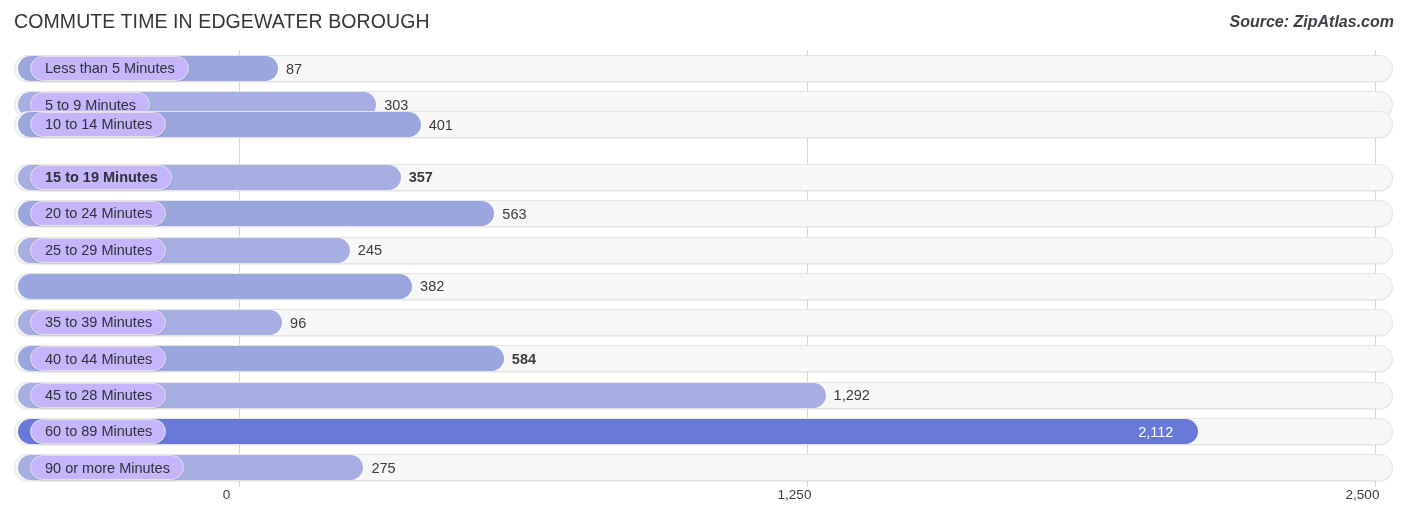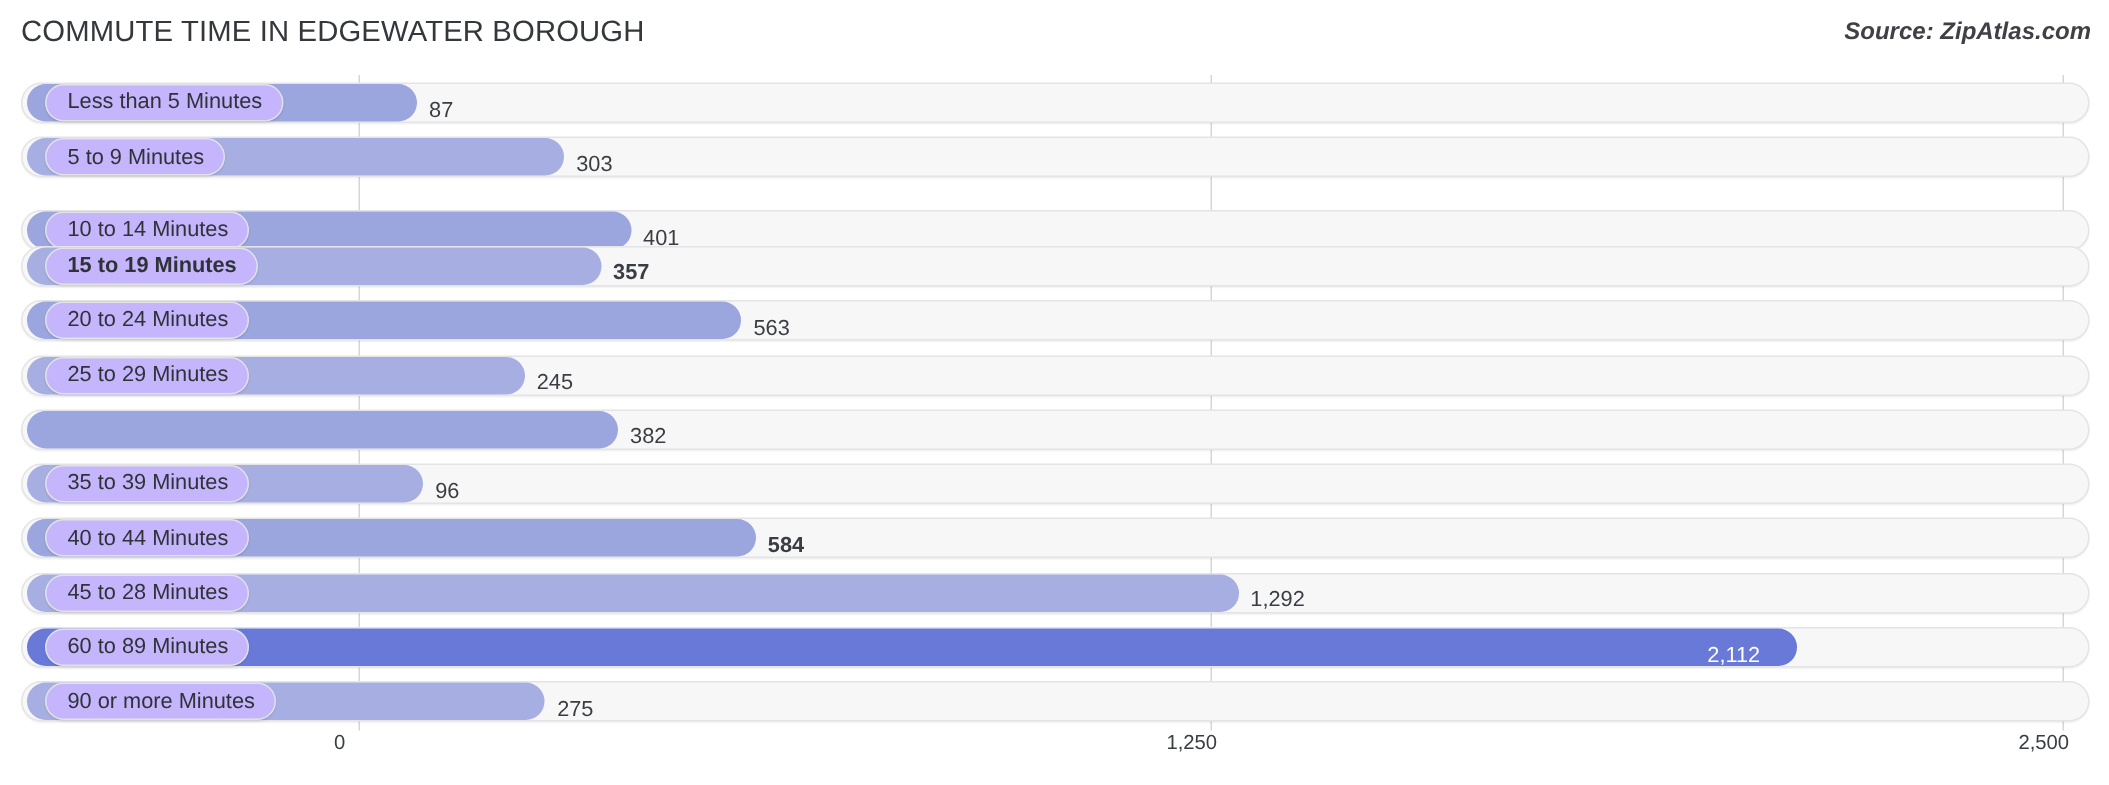--- a/index.html
+++ b/index.html
@@ -91,21 +91,21 @@
     white-space: nowrap;
   }
   .pill-label {
     font-size: 14.5px;
     color: #2f3237;
     line-height: 1;
   }
 
   .value {
     position: absolute;
-    top: 0; height: 37px;
+    top: 0; height: 27px;
     display: flex;
     align-items: center;
     font-size: 14.5px;
     color: #3a3d42;
     white-space: nowrap;
   }
   .value.inside { color: #ffffff; }
 
   
   .axis { position: absolute; left: 0; top: 487px; width: 1406px; height: 28px; }
@@ -142,21 +142,21 @@
           <div class="value" style="left: 272.033px;">87</div>
         </div>
         <div class="row alt" style="top: 41.3px;">
           <div class="track"></div>
           <div class="bar" style="width: 358.183px;"></div>
           <div class="pill">
             <span class="pill-label">5 to 9 Minutes</span>
           </div>
           <div class="value" style="left: 370.183px;">303</div>
         </div>
-        <div class="row" style="top: 90px; text-align: right;">
+        <div class="row" style="top: 61px; text-align: right;">
           <div class="track"></div>
           <div class="bar" style="width: 402.714px;"></div>
           <div class="pill">
             <span class="pill-label">10 to 14 Minutes</span>
           </div>
           <div class="value" style="left: 414.714px;">401</div>
         </div>
         <div class="row alt" style="top: 113.9px; font-weight: bold;">
           <div class="track"></div>
           <div class="bar" style="width: 382.721px;"></div>

